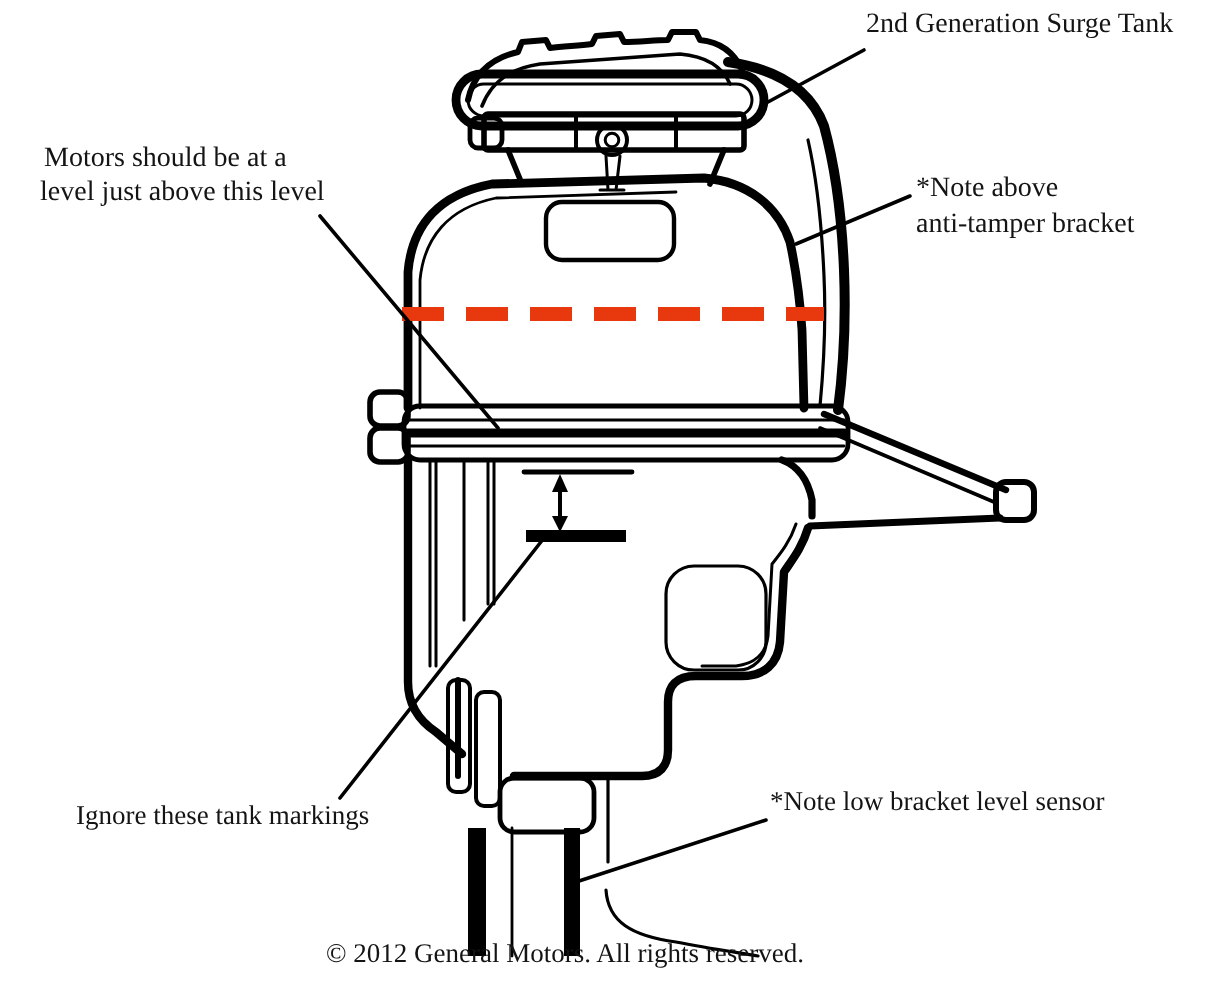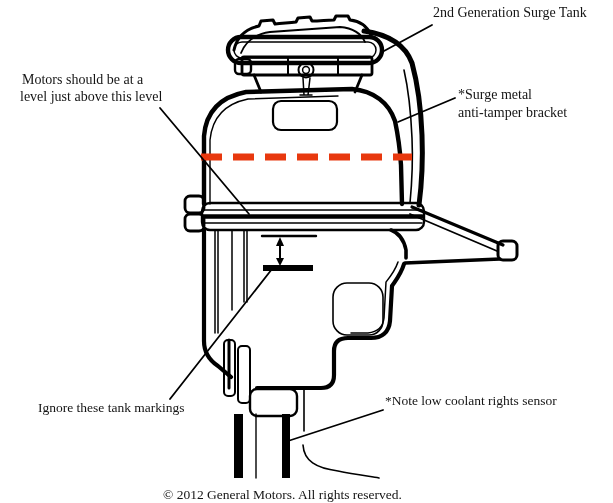--- a/index.html
+++ b/index.html
@@ -113,21 +113,21 @@
         <path d="M 303,445 C 304,461 316,468 338,471 C 353,474 367,476 379,478" stroke-width="1.6"></path>
       </g>
     </g>
   </svg>
 
   <div class="ann" style="left:433px; top:4px;">2nd Generation Surge Tank</div>
 
   <div class="ann" style="left:22px; top:71px;">Motors should be at a</div>
   <div class="ann" style="left:20px; top:88px;">level just above this level</div>
 
-  <div class="ann" style="left:458px; top:86px;">*Surge metal</div>
+  <div class="ann" style="left:458px; top:86px;">*Note above</div>
   <div class="ann" style="left:458px; top:104px;text-align:center;">anti-tamper bracket</div>
 
   <div class="ann small" style="left:38px; top:399px;">Ignore these tank markings</div>
 
-  <div class="ann small" style="left:385px; top:392px;">*Note low coolant rights sensor</div>
+  <div class="ann small" style="left:385px; top:392px;">*Note low bracket level sensor</div>
 
-  <div class="ann small" style="left:163px; top:486px;">© 2012 General Motors. All rights reserved.</div>
+  <div class="ann small" style="left:163px; top:468px;">© 2012 General Motors. All rights reserved.</div>
 </div>
 
 </body></html>

